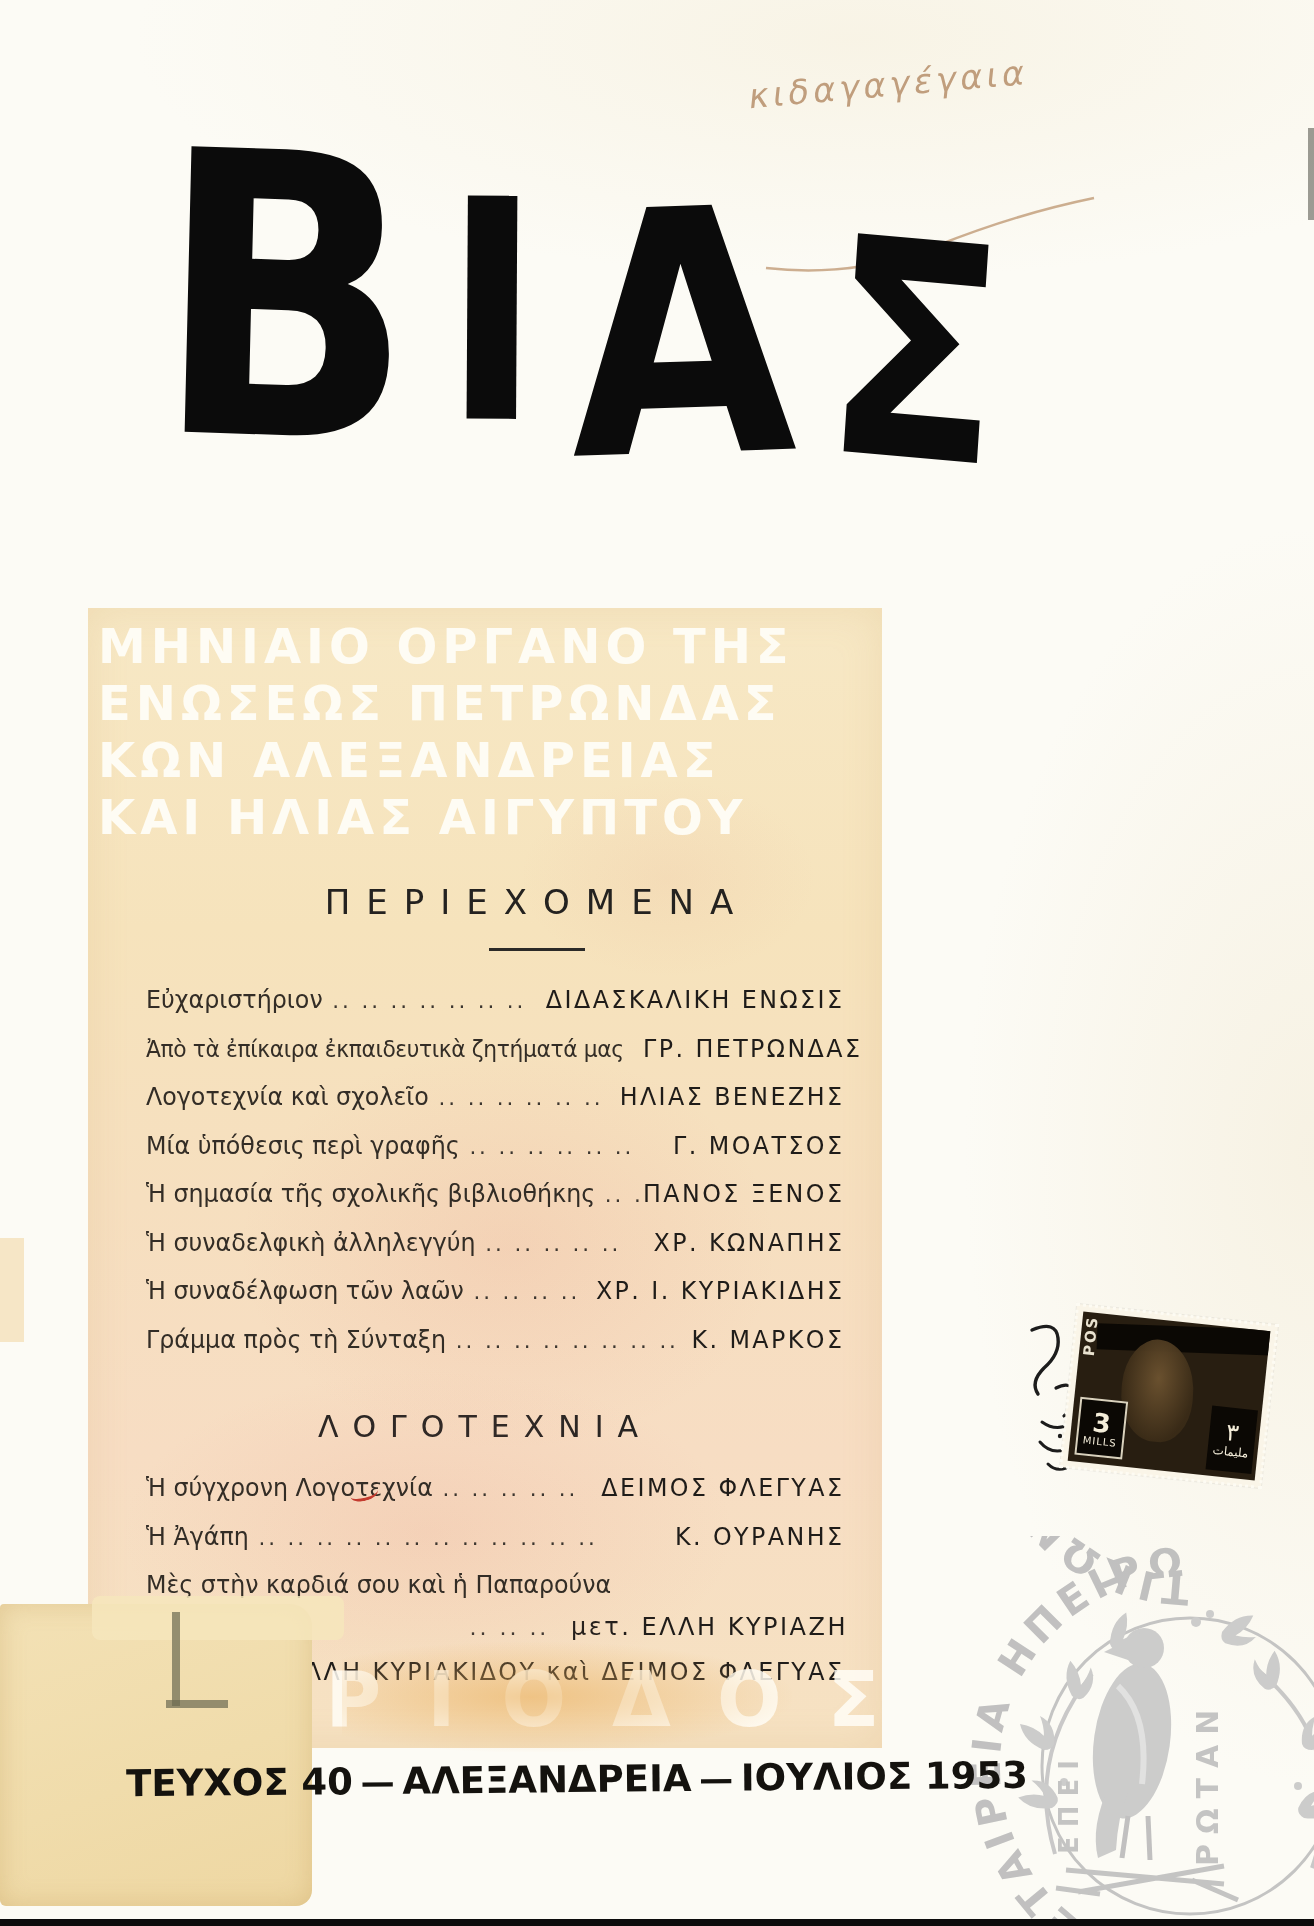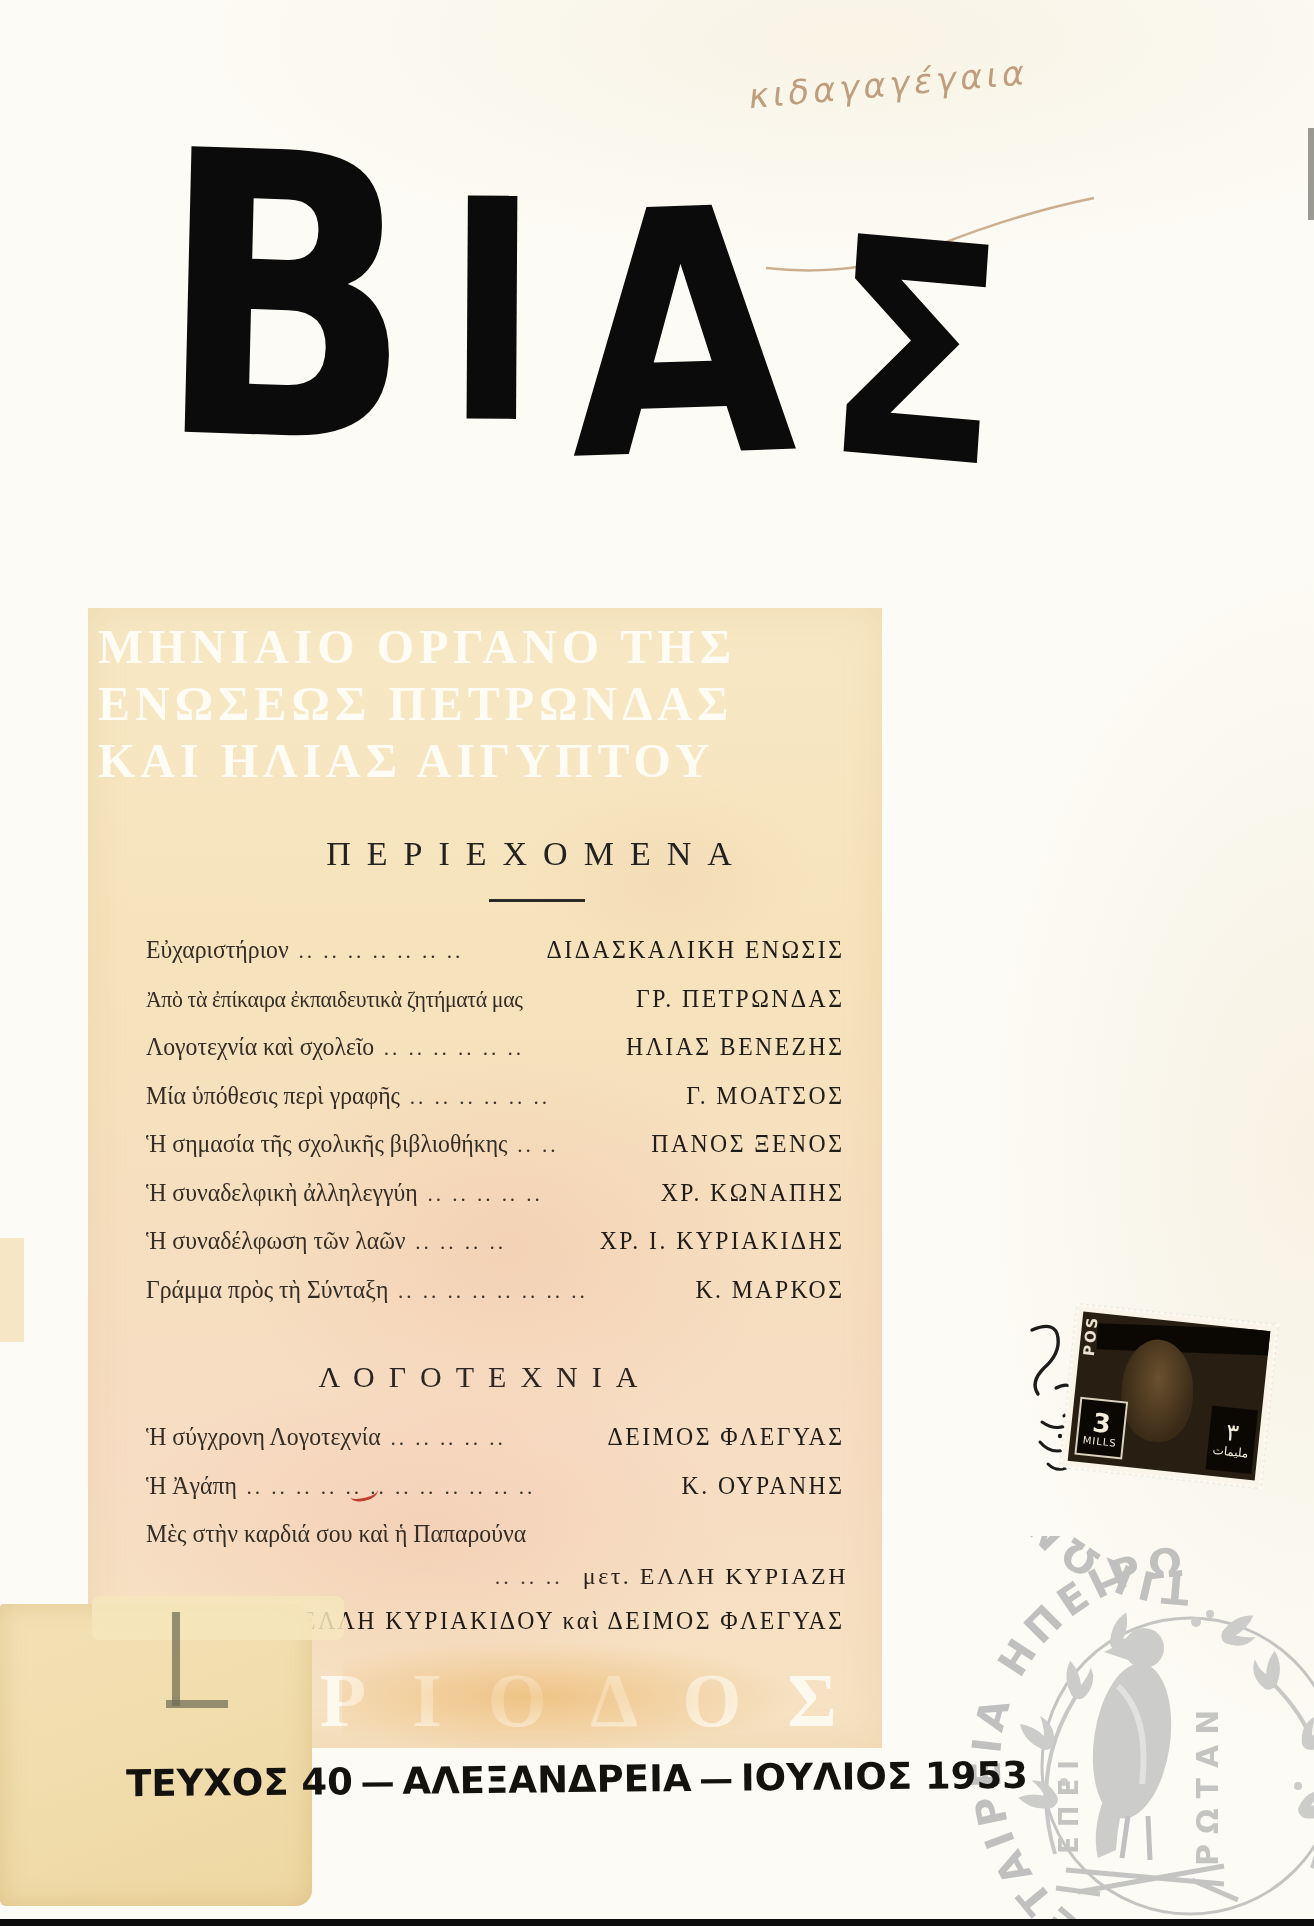--- a/index.html
+++ b/index.html
@@ -20,28 +20,28 @@
   .logo span:nth-child(3){font-size:338px;transform:translateY(58px) rotate(-2deg);}
   .logo span:nth-child(4){font-size:300px;transform:translateY(92px) rotate(4deg);}
   
   .handwriting{position:absolute;left:748px;top:58px;width:420px;color:#b78f6b;opacity:.85;
         font-size:34px;font-style:italic;letter-spacing:4px;transform:rotate(-5deg);white-space:nowrap;}
   .flourish{position:absolute;left:760px;top:190px;}
   .edge-mark{position:absolute;right:0;top:128px;width:6px;height:92px;background:#4d4c44;opacity:.55;}
   
   .panel{position:absolute;left:88px;top:608px;width:794px;height:1140px;z-index:1;
     background:linear-gradient(180deg,#f7e8c5 0%,#f6e3bc 28%,#f6dfbf 52%,#f7ddc3 74%,#f6e2c2 100%);
-    box-shadow:inset 0 0 40px rgba(205,160,95,.18);font-family:Liberation Serif, serif;}
+    box-shadow:inset 0 0 40px rgba(205,160,95,.18);}
   .blotch{position:absolute;border-radius:50%;pointer-events:none;}
   .blotch.b1{left:140px;top:430px;width:560px;height:420px;background:radial-gradient(ellipse,rgba(228,132,120,.14),transparent 68%);}
   .blotch.b2{left:30px;top:760px;width:620px;height:330px;background:radial-gradient(ellipse,rgba(230,140,125,.16),transparent 70%);}
   .blotch.b3{left:430px;top:170px;width:300px;height:200px;background:radial-gradient(ellipse,rgba(226,150,130,.10),transparent 70%);}
   .banner{padding:10px 0 0 10px;}
   .banner div{color:#fffdf6;font-weight:bold;font-size:48px;letter-spacing:5px;line-height:57px;white-space:nowrap;opacity:.97;}
-  .toc-heading{margin-top:46px;text-align:center;font-size:34px;letter-spacing:16px;color:#242220;transform:translateX(52px);white-space:nowrap;}
+  .toc-heading{margin-top:36px;text-align:center;font-size:34px;letter-spacing:16px;color:#242220;transform:translateX(52px);white-space:nowrap;}
   .toc-rule{width:96px;height:3px;background:#2b2а28;background:#2b2a28;margin:26px auto 0;transform:translateX(52px);}
   .toc{margin:34px 16px 0 58px;}
   .toc-row{display:flex;align-items:baseline;height:48.5px;transform:scaleX(.97);transform-origin:left;}
   .toc-title{white-space:nowrap;font-size:24.5px;color:#332d26;}
   .toc-row.long .toc-title{font-size:22.5px;letter-spacing:-.4px;}
   .toc-leader{flex:1;overflow:hidden;white-space:nowrap;padding:0 10px;font-size:22px;letter-spacing:3px;color:#3c362f;}
   .toc-author{white-space:nowrap;font-size:24.5px;letter-spacing:2.5px;color:#1f1c19;}
   .lit-heading{margin-top:36px;text-align:center;font-size:30px;letter-spacing:14px;color:#242220;white-space:nowrap;}
   .toc2{margin-top:29px;}
   .poem-line2{text-align:right;margin:-6px 18px 0 0;font-size:24px;color:#1f1c19;height:44px;}
@@ -107,20 +107,21 @@
   </div>
 
   <div class="panel">
     <div class="blotch b1"></div>
     <div class="blotch b2"></div>
     <div class="blotch b3"></div>
 
     <div class="banner">
       <div>ΜΗΝΙΑΙΟ ΟΡΓΑΝΟ ΤΗΣ</div>
       <div>ΕΝΩΣΕΩΣ ΠΕΤΡΩΝΔΑΣ</div>
+      <div>ΚΩΝ ΑΛΕΞΑΝΔΡΕΙΑΣ</div>
       <div>ΚΑΙ ΗΛΙΑΣ ΑΙΓΥΠΤΟΥ</div>
     </div>
 
     <div class="toc-heading">ΠΕΡΙΕΧΟΜΕΝΑ</div>
     <div class="toc-rule"></div>
 
     <div class="toc">
       <div class="toc-row">
         <span class="toc-title">Εὐχαριστήριον</span>
         <span class="toc-leader">.. .. .. .. .. .. ..</span>

